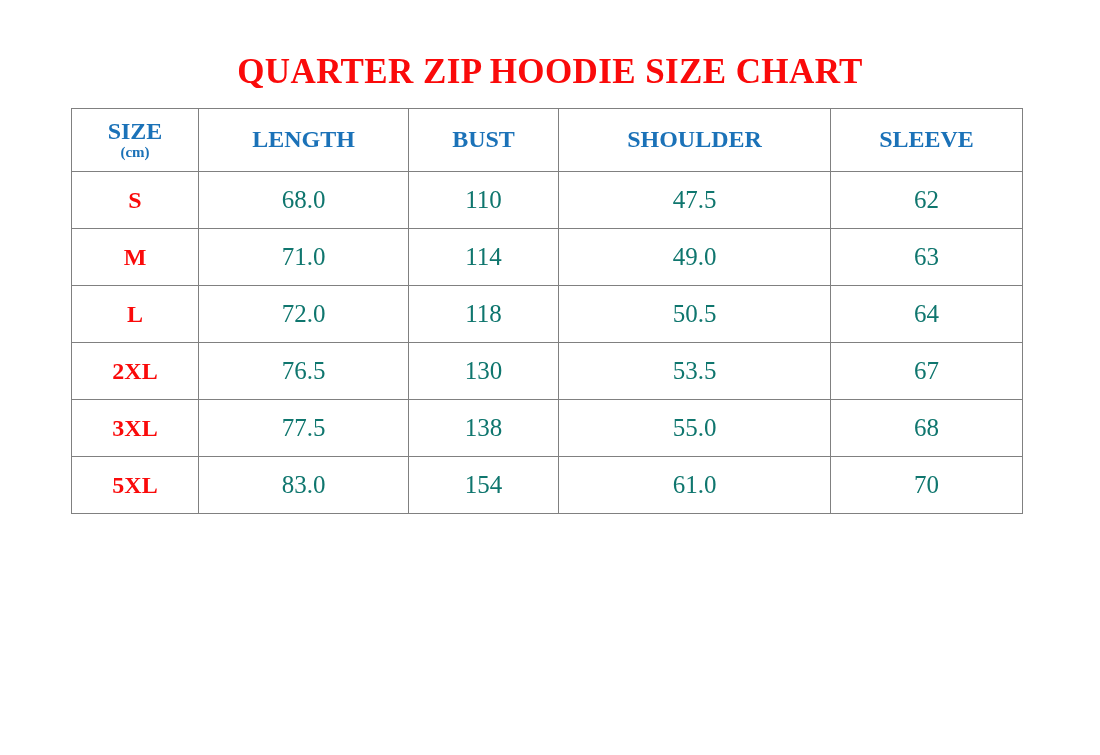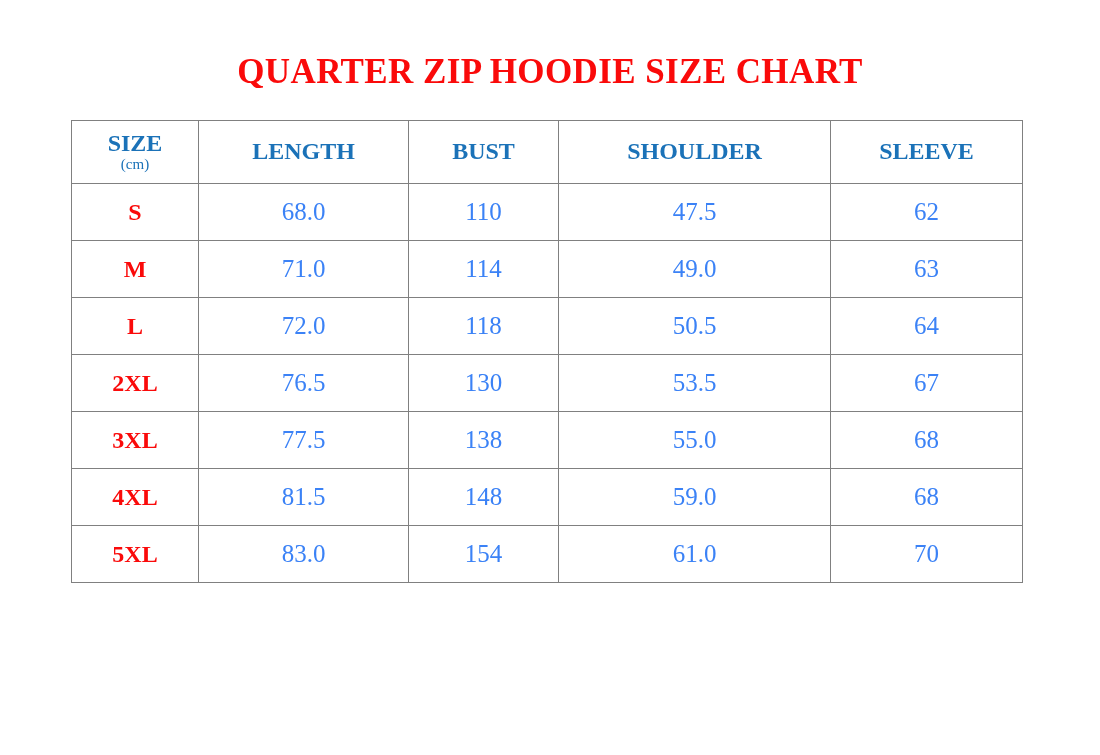--- a/index.html
+++ b/index.html
@@ -30,21 +30,21 @@
     color: #fa0a0a;
     font-size: 35px;
     font-weight: bold;
     letter-spacing: 0.4px;
     font-family: "Liberation Serif", "DejaVu Serif", serif;
   }
 
   .size-table {
     position: absolute;
     left: 71px;
-    top: 120px;
+    top: 108px;
     width: 951px;
     border-collapse: collapse;
     table-layout: fixed;
   }
 
   .size-table th,
   .size-table td {
     border: 1px solid #808080;
     text-align: center;
     vertical-align: middle;
@@ -62,29 +62,29 @@
 
   .col-size  { width: 127px; }
   .col-len   { width: 210px; }
   .col-bust  { width: 150px; }
   .col-shldr { width: 272px; }
   .col-slv   { width: 192px; }
 
   .unit-note {
     display: block;
     font-size: 15px;
-    font-weight: normal;
+    font-weight: bold;
     color: #1b72b8;
     margin-top: 1px;
   }
 
   .size-table tbody td {
     height: 56px;
     font-size: 25px;
-    color: #3b82f6;
+    color: #0f766e;
     font-weight: normal;
   }
 
   .size-table tbody td.size-cell {
     color: #fa0a0a;
     font-weight: bold;
     font-size: 24px;
   }
 
   .footnote {
@@ -154,27 +154,20 @@
         <td>67</td>
       </tr>
       <tr>
         <td class="size-cell">3XL</td>
         <td>77.5</td>
         <td>138</td>
         <td>55.0</td>
         <td>68</td>
       </tr>
       <tr>
-        <td class="size-cell">4XL</td>
-        <td>81.5</td>
-        <td>148</td>
-        <td>59.0</td>
-        <td>68</td>
-      </tr>
-      <tr>
         <td class="size-cell">5XL</td>
         <td>83.0</td>
         <td>154</td>
         <td>61.0</td>
         <td>70</td>
       </tr>
     </tbody>
   </table>
 
 

